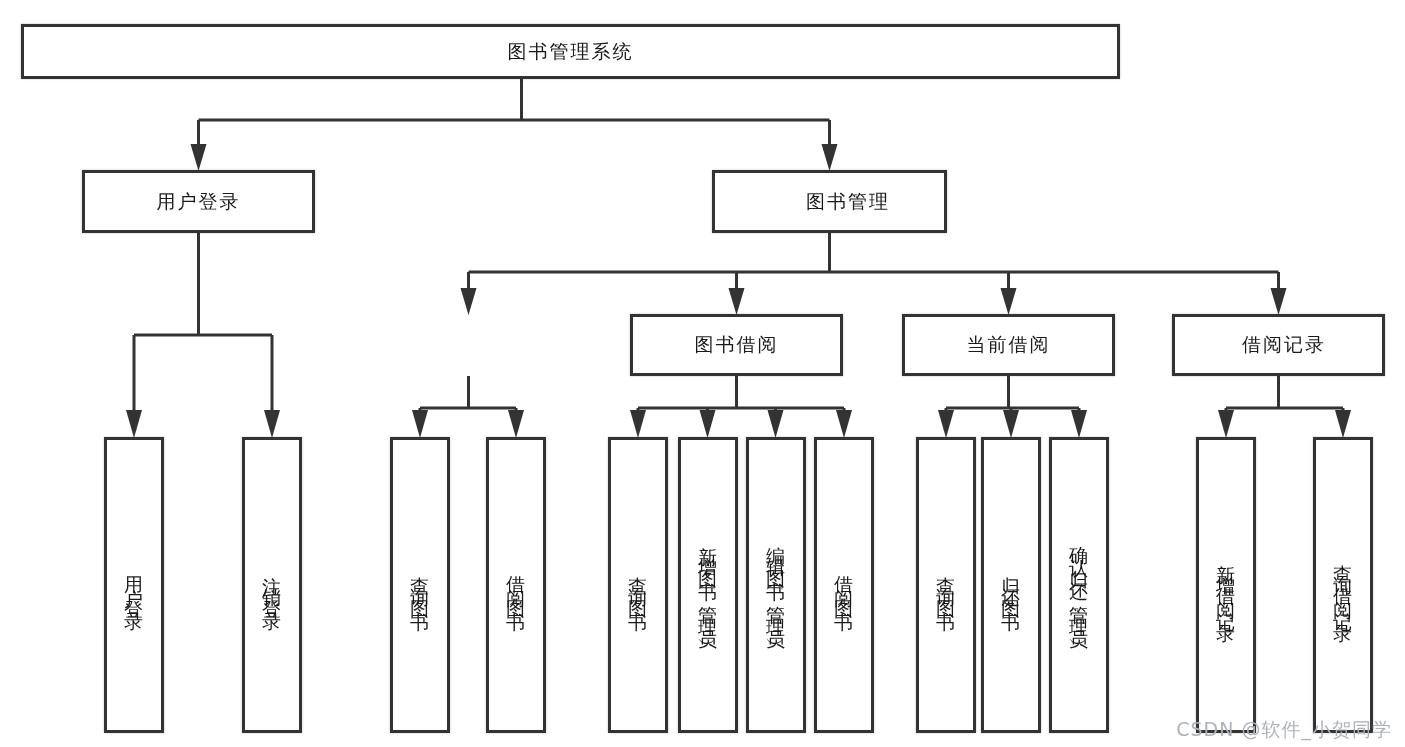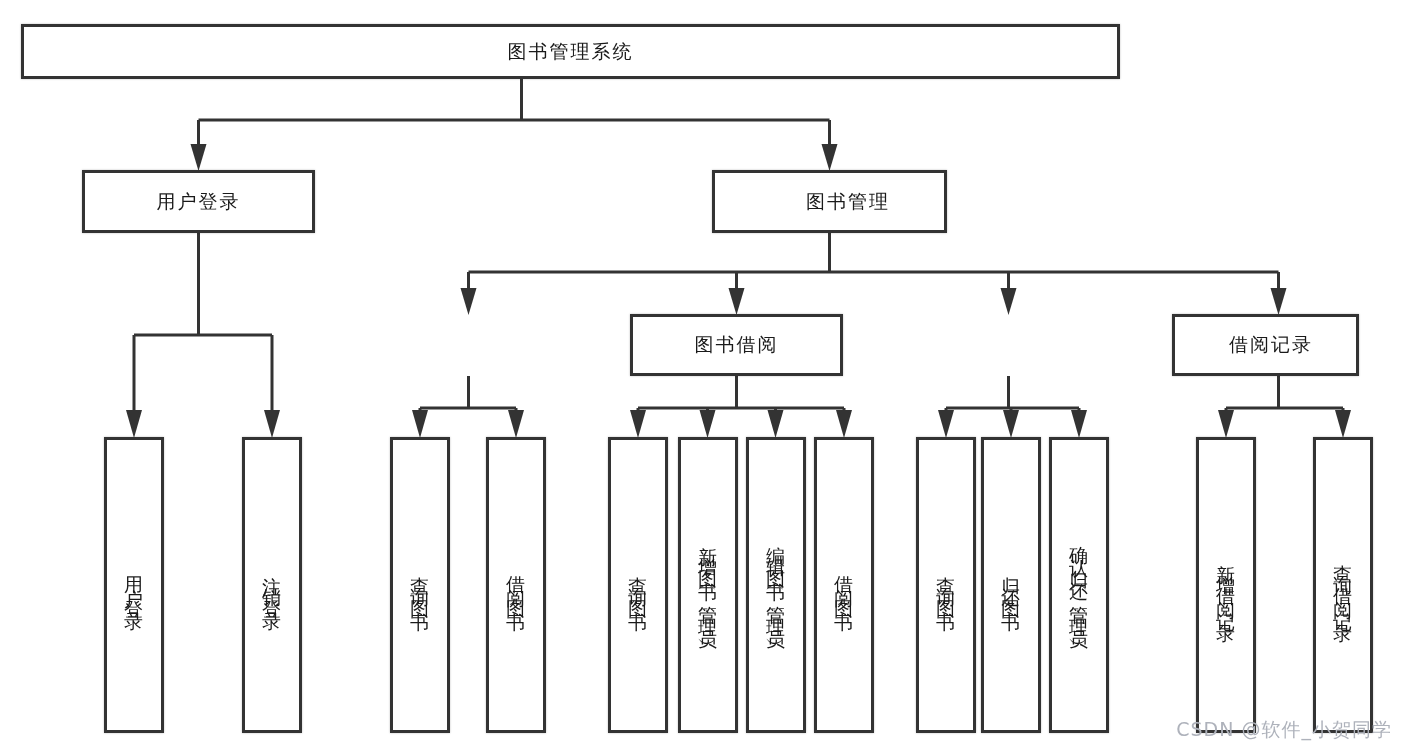--- a/index.html
+++ b/index.html
@@ -111,21 +111,24 @@
   <div class="hbox" style="left:82px; top:170px; width:233px; height:63px;">
     <span>用户登录</span>
   </div>
   <div class="hbox" style="left:712px; top:170px; width:235px; height:63px;padding-left:37px;">
     <span>图书管理</span>
   </div>
 
   <div class="hbox" style="left:630px; top:314px; width:213px; height:62px;">
     <span>图书借阅</span>
   </div>
-  <div class="hbox" style="left:1172px; top:314px; width:187px; height:62px;padding-left:11px;">
+  <div class="hbox" style="left:902px; top:314px; width:213px; height:62px;">
+    <span>当前借阅</span>
+  </div>
+  <div class="hbox" style="left:1172px; top:314px; width:213px; height:62px;padding-left:11px;">
     <span>借阅记录</span>
   </div>
 
   <div class="leaf" style="left:104px;">
     <span>用户登录</span>
   </div>
   <div class="leaf" style="left:242px;">
     <span>注销登录</span>
   </div>
 

